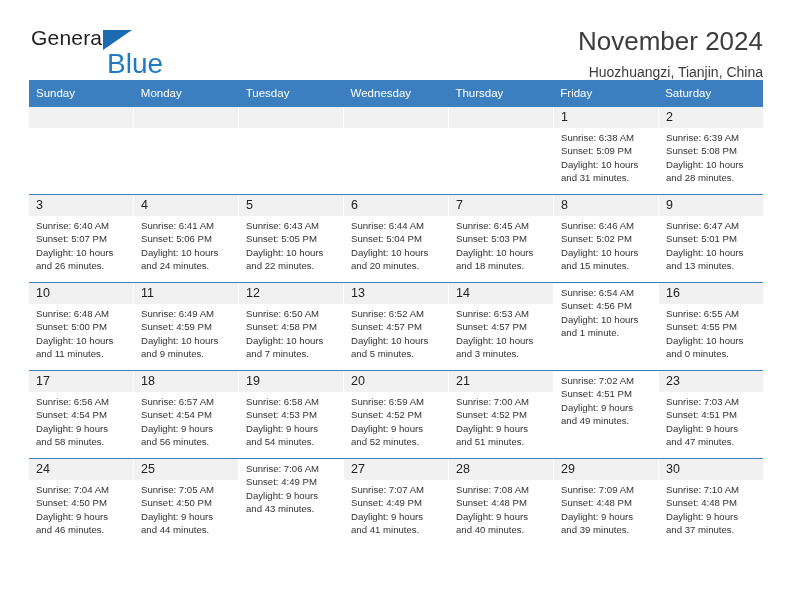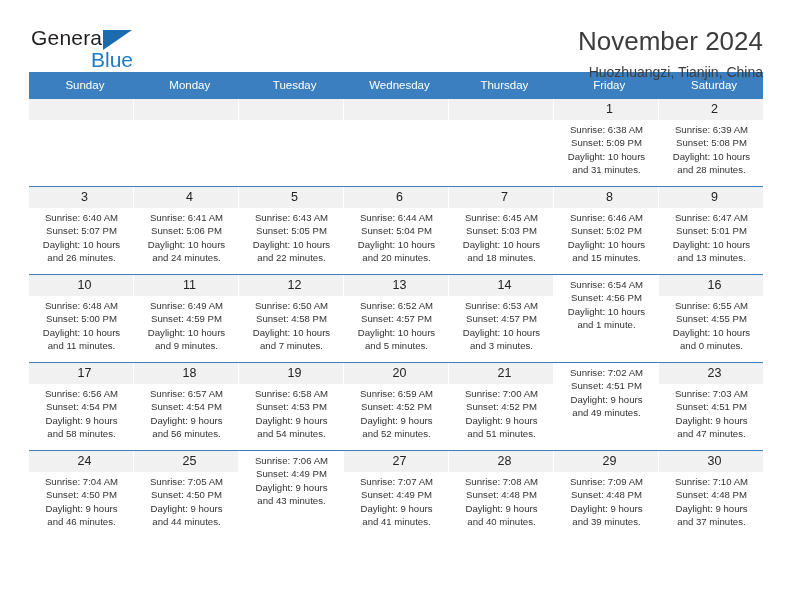--- a/index.html
+++ b/index.html
@@ -49,23 +49,23 @@
     position: absolute;
     left: 74px;
     top: 4px;
     width: 0;
     height: 0;
     border-left: 29px solid #1a6bb0;
     border-bottom: 20px solid transparent;
   }
   .brand-blue {
     position: absolute;
-    left: 62px;
+    left: 78px;
     top: 22px;
-    font-size: 21px;
+    font-size: 28px;
     color: #1e7ac4;
     font-family: "Liberation Sans", sans-serif;
   }
   .titles {
     text-align: right;
     padding-top: 0px;
   }
   .cal-title {
     font-size: 26px;
     color: #3c3c3c;
@@ -76,22 +76,22 @@
   .cal-subtitle {
     font-size: 14px;
     color: #3c3c3c;
     line-height: 20px;
     margin-top: 6px;
     white-space: nowrap;
   }
 
   
   .calendar {
+    margin-top: 8px;
     width: 734px;
-    text-align: center;
   }
   .weekdays {
     display: grid;
     grid-template-columns: repeat(7, 1fr);
     background: #3c7fc0;
   }
   .weekday {
     color: #ffffff;
     font-size: 11.5px;
     padding: 6px 0 6px 7px;

